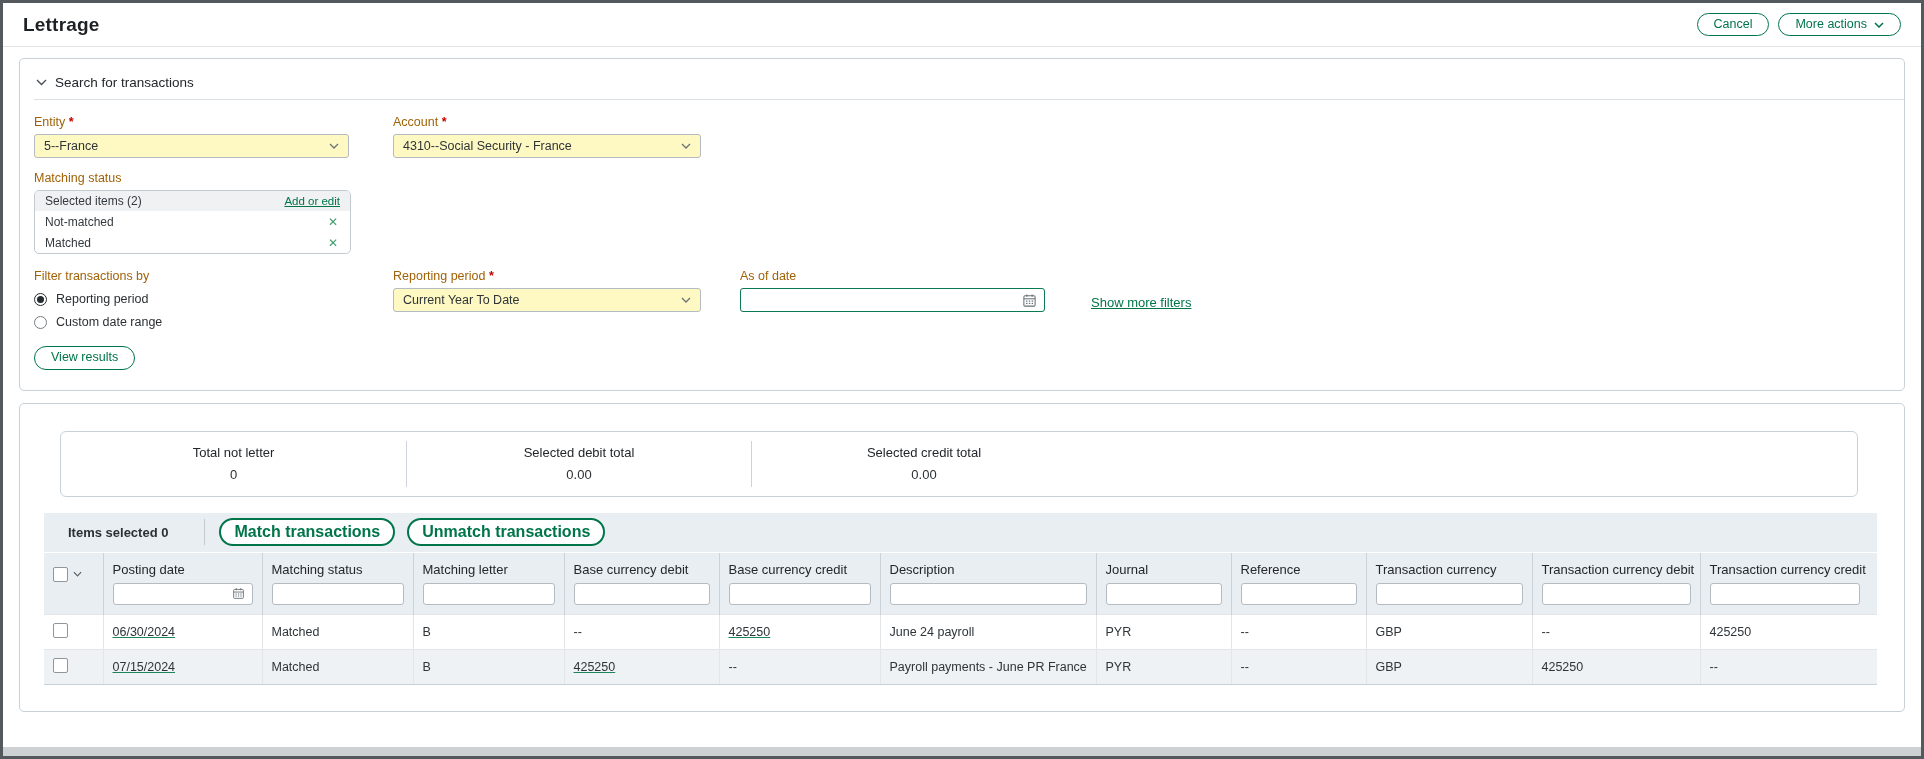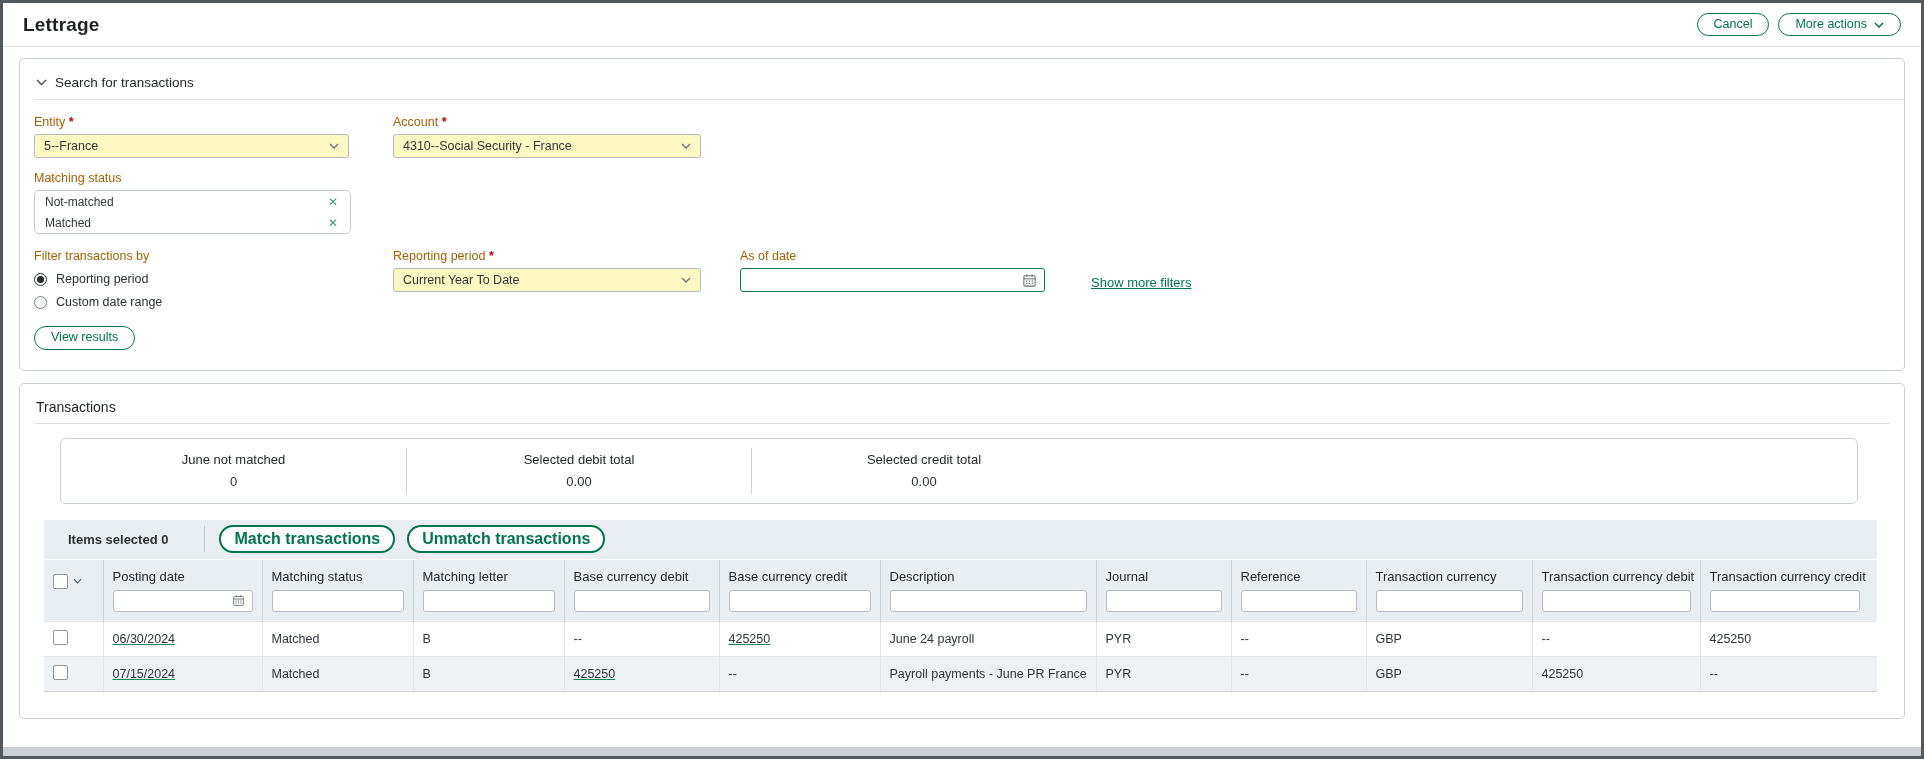--- a/index.html
+++ b/index.html
@@ -154,20 +154,24 @@
                   <path d="M1 1l4 4 4-4" fill="none" stroke="#6a7177" stroke-width="1.3"></path>
                 </svg>
             </span>
           </div>
         </div>
       </div>
 
       <div class="ms-wrap">
         <div class="flabel">Matching status</div>
         <div class="ms-box">
+          <div class="ms-head">
+            <span>Selected items (2)</span>
+            <a class="glink sm">Add or edit</a>
+          </div>
           <div class="ms-item">
             <span>Not-matched</span>
             <span class="xico">✕</span>
           </div>
           <div class="ms-item">
             <span>Matched</span>
             <span class="xico">✕</span>
           </div>
         </div>
       </div>
@@ -221,25 +225,24 @@
           <a class="glink">Show more filters</a>
         </div>
       </div>
 
       <div class="view-results">
         <button class="pill">View results</button>
       </div>
     </section>
 
     <section class="card txn-card">
-      <div class="txn-title">Transactions</div>
 
       <div class="summary-box">
         <div class="stat">
-          <div class="stat-label">June not matched</div>
+          <div class="stat-label">Total not letter</div>
           <div class="stat-value">0</div>
         </div>
         <div class="stat">
           <div class="stat-label">Selected debit total</div>
           <div class="stat-value">0.00</div>
         </div>
         <div class="stat">
           <div class="stat-label">Selected credit total</div>
           <div class="stat-value">0.00</div>
         </div>

